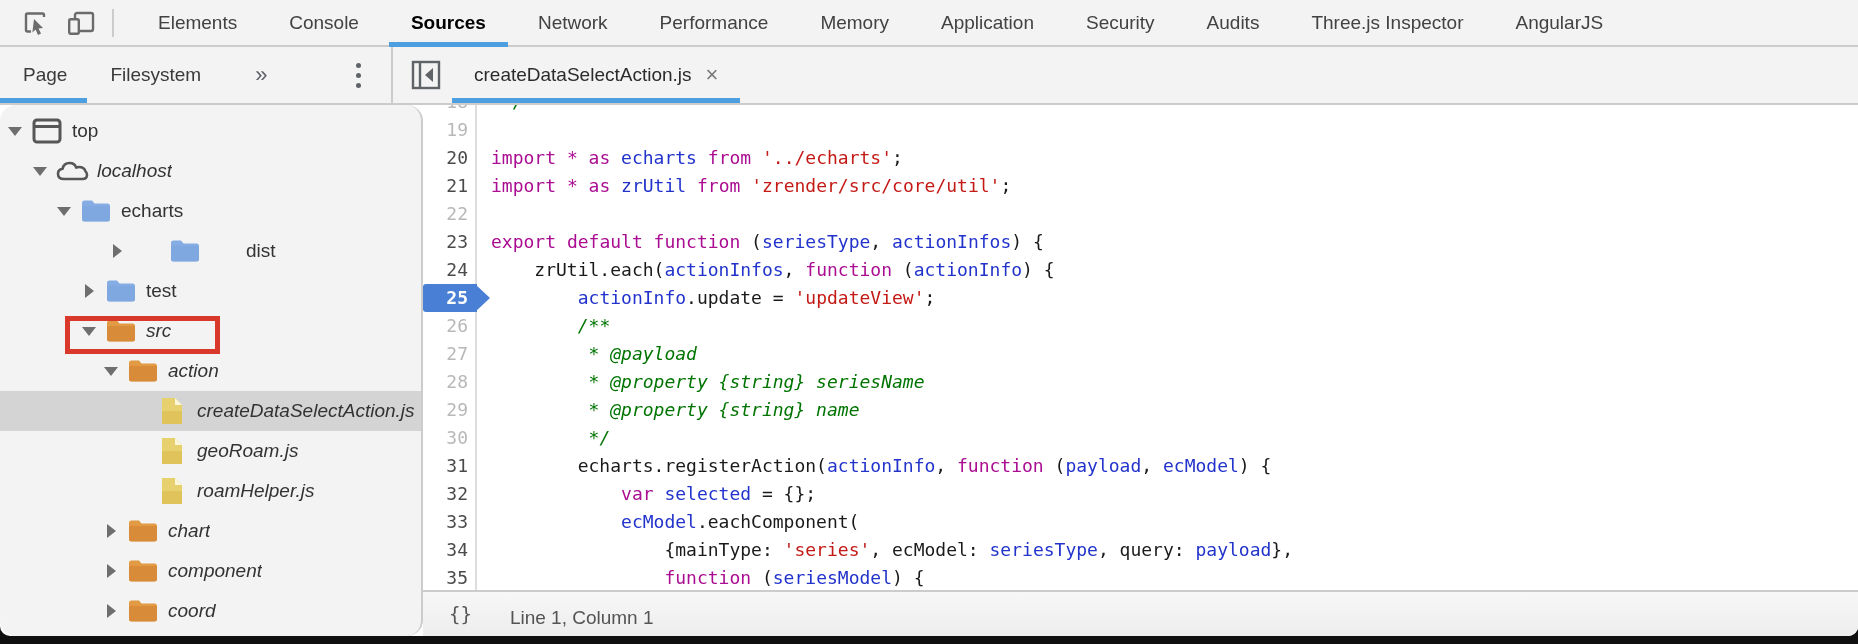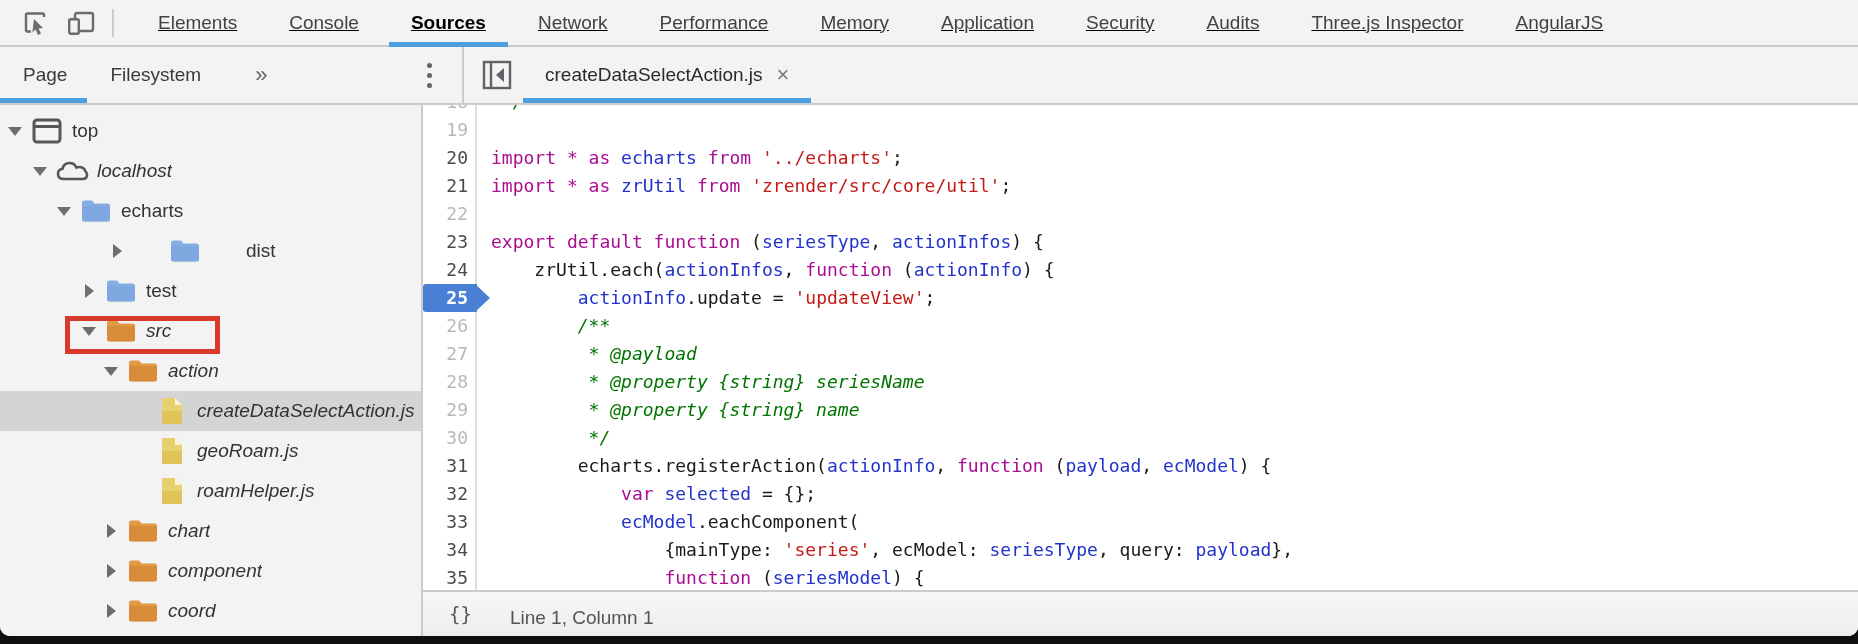--- a/index.html
+++ b/index.html
@@ -7,44 +7,44 @@
   .screen { position:relative; width:1858px; height:644px; background:#101010; font-family:"Liberation Sans","DejaVu Sans",sans-serif; }
   .devtools { position:absolute; top:0; left:0; width:1858px; height:636px; background:#fff;
               border-radius:0 0 10px 10px; overflow:hidden; display:flex; flex-direction:column;
               box-shadow: inset -1px 0 0 #c5c5c5; }
 
   
   .toolbar { height:47px; background:#f3f3f3; border-bottom:2px solid #ccc; display:flex; align-items:center; flex:0 0 auto; }
   .toolbar-icons { display:flex; align-items:center; margin-left:18px; }
   .tool-btn { width:34px; height:34px; display:flex; align-items:center; justify-content:center; margin-right:12px; cursor:pointer; }
   .toolbar-sep { width:2px; height:28px; background:#ccc; margin:0 2px 0 2px; }
-  .main-tabs { display:flex; align-items:center; height:100%; margin-left:16px;text-decoration:underline; }
+  .main-tabs { display:flex; align-items:center; height:100%; margin-left:16px; }
   .main-tab { height:100%; display:flex; align-items:center; padding:0 26px; font-size:19px; color:#424242; cursor:pointer; position:relative; white-space:nowrap; }
   .main-tab.active { color:#000000; font-weight:bold; }
   .main-tab.active::after { content:""; position:absolute; left:4px; right:4px; bottom:-2px; height:5px; background:var(--accent); }
 
   
   .row2 { height:58px; display:flex; flex:0 0 auto; background:#f3f3f3; border-bottom:2px solid #ccc; }
-  .nav-header { width:464px; flex:0 0 auto; border-right:2px solid #ccc; display:flex; align-items:center; position:relative;text-align:right; }
+  .nav-header { width:393px; flex:0 0 auto; border-right:2px solid #ccc; display:flex; align-items:center; position:relative;text-align:right; }
   .nav-tab { height:100%; display:flex; align-items:center; padding:0 20px 0 23px; font-size:19px; color:#3a3a3a; position:relative; cursor:pointer; }
   .nav-tab.active::after { content:""; position:absolute; left:0; right:0; bottom:0; height:5px; background:var(--accent); }
   .nav-more { font-size:22px; color:#5f6368; padding:0 8px; margin-left:26px; cursor:pointer; }
   .nav-menu { margin-left:auto; margin-right:24px; cursor:pointer; display:flex; flex-direction:column; gap:5px; padding:6px; }
   .nav-menu i { width:5px; height:5px; border-radius:50%; background:#5f6368; }
 
   .editor-tabbar { flex:1; display:flex; align-items:center; position:relative; }
   .collapse-btn { margin-left:17px; width:32px; height:32px; display:flex; align-items:center; justify-content:center; cursor:pointer; }
   .file-tab { margin-left:10px; height:100%; display:flex; align-items:center; padding:0 22px; gap:14px; position:relative; cursor:pointer; }
   .file-tab .title { font-size:19px; color:#2b2b2b; white-space:nowrap; }
   .file-tab .close { font-size:22px; color:#777; cursor:pointer; line-height:1; }
   .file-tab::after { content:""; position:absolute; left:0; right:0; bottom:0; height:5px; background:var(--accent); }
 
   
   .main { flex:1; display:flex; min-height:0; }
-  .sidebar { width:423px; flex:0 0 auto; background:#f3f3f3; border-right:2px solid #ccc; position:relative; overflow:hidden; }
+  .sidebar { width:423px; flex:0 0 auto; background:#f3f3f3; border-right:2px solid #ccc; position:relative; overflow:hidden;border-radius:16px; }
   .tree { padding-top:6px; }
   .tree-row { height:40px; display:flex; align-items:center; font-size:19px; color:#333; cursor:pointer; white-space:nowrap; }
   .tree-row.selected { background:#d4d4d4; }
   .tree-row.italic .label { font-style:italic; }
   .arrow { width:14px; flex:0 0 14px; display:flex; align-items:center; justify-content:center; }
   .arrow .tri-down { width:0; height:0; border-left:7px solid transparent; border-right:7px solid transparent; border-top:9px solid #6e6e6e; }
   .arrow .tri-right { width:0; height:0; border-top:7px solid transparent; border-bottom:7px solid transparent; border-left:9px solid #6e6e6e; }
   .tree-icon { width:34px; flex:0 0 34px; margin-left:8px; display:flex; align-items:center; justify-content:center; }
   .tree .label { margin-left:8px; overflow:hidden; }
   .annotation-box { position:absolute; border:5px solid var(--annotation); pointer-events:none; z-index:5; }

